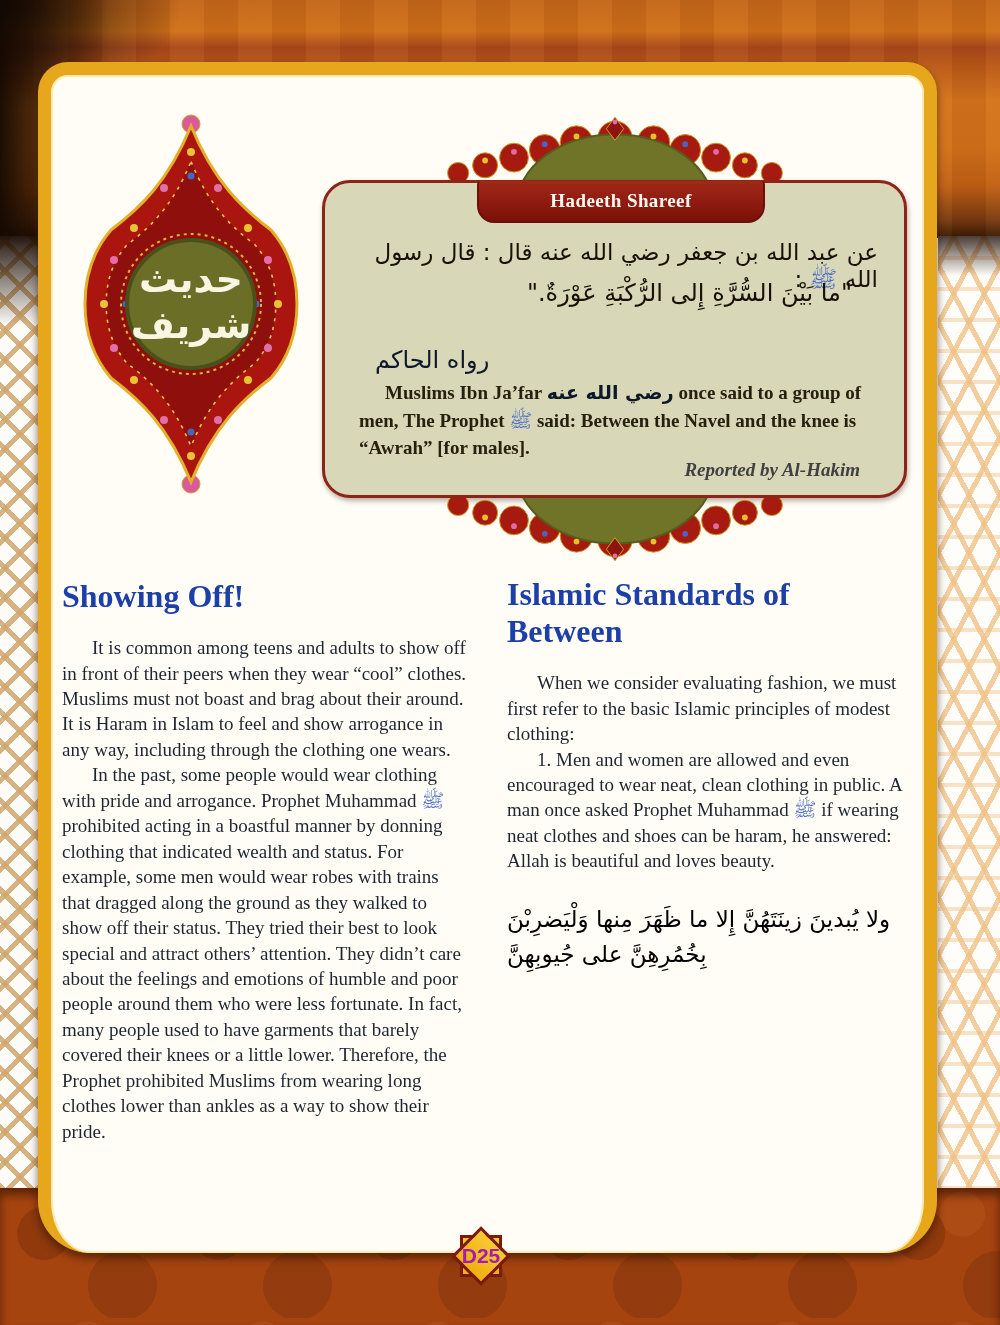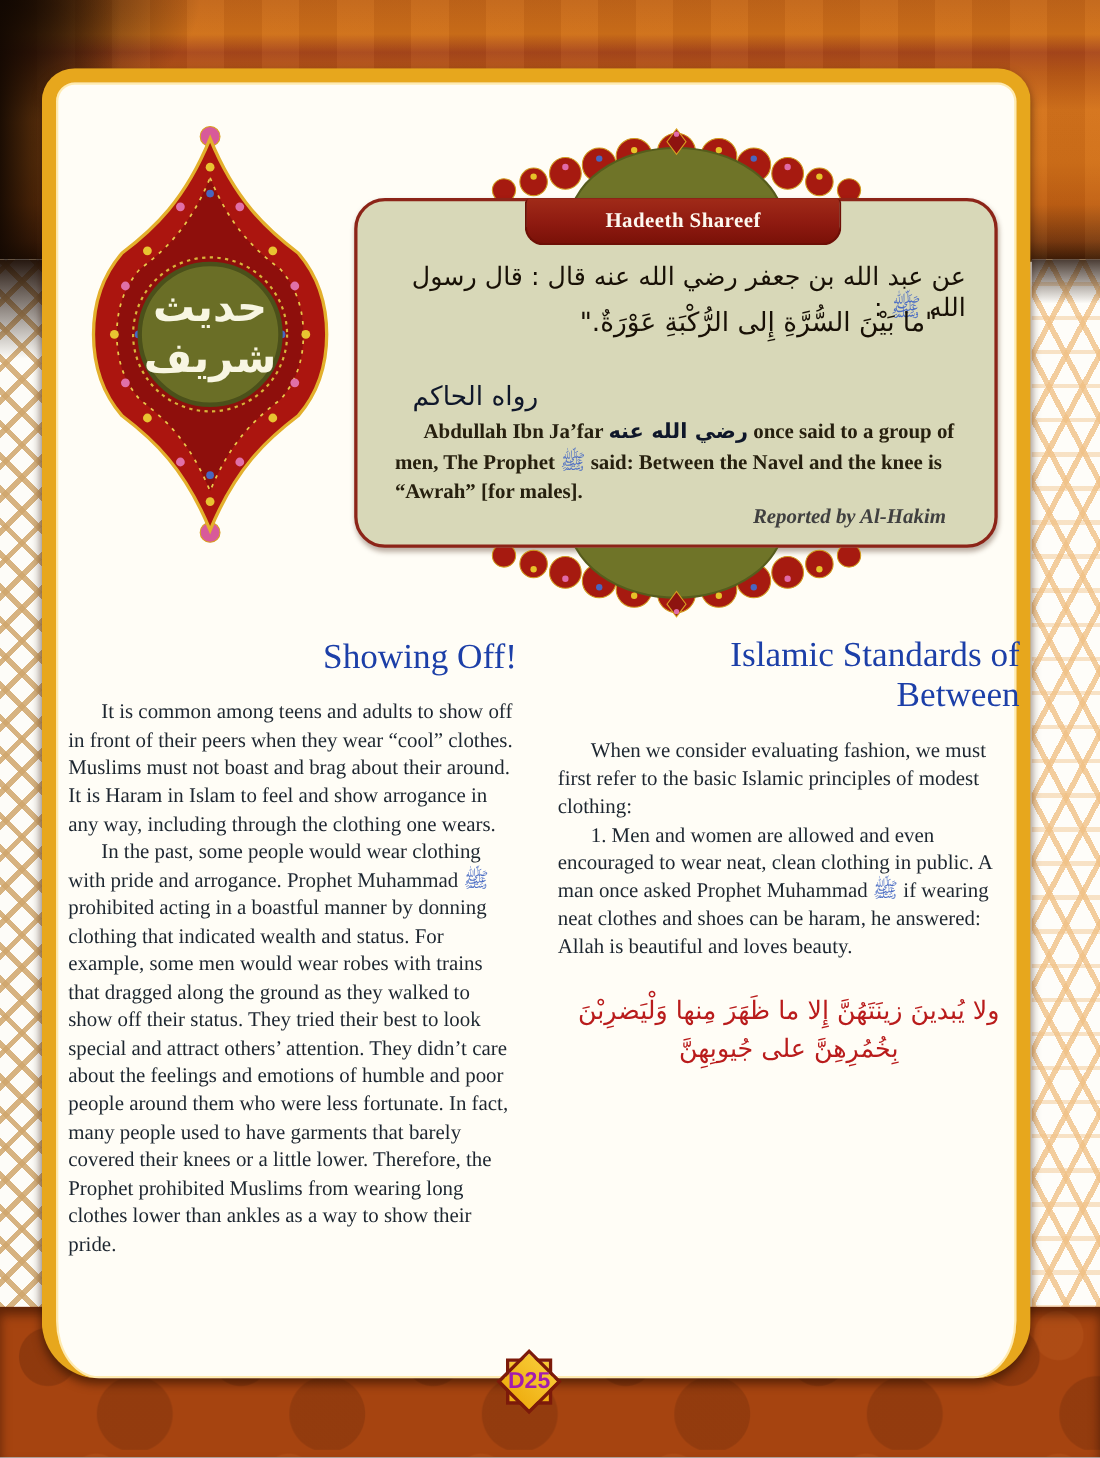--- a/index.html
+++ b/index.html
@@ -60,24 +60,24 @@
   .saw{color:#4a6cc4;font-family:"DejaVu Sans",sans-serif;font-weight:normal;}
   .radi{color:#0f172a;font-family:"DejaVu Sans",sans-serif;}
 
   
   .medallion{position:absolute;left:74px;top:110px;width:234px;height:388px;}
 
   
   .col{position:absolute;color:#1d2630;font-size:19px;line-height:1.34;}
   .col-left{left:62px;top:578px;width:408px;}
   .col-right{left:488px;top:576px;width:420px;margin-left:19px;}
-  .col h2{margin:0 0 20px 0;text-align:right;color:#1c3fa8;font-size:32px;line-height:1.16;font-weight:normal;}
+  .col h2{margin:0 0 20px 0;text-align:left;color:#1c3fa8;font-size:32px;line-height:1.16;font-weight:bold;}
   .col p{margin:0;text-indent:30px;}
   .gap{height:26px;}
-  .verse{text-align:center;font-size:23px;color:#b91c1c;line-height:1.55;margin:2px 0 2px 0;}
+  .verse{text-align:left;font-size:23px;color:#000000;line-height:1.55;margin:2px 0 2px 0;}
 
   
   .badge{position:absolute;left:452px;top:1227px;width:58px;height:58px;z-index:5;}
   .badge .sq{position:absolute;left:8px;top:8px;width:42px;height:42px;
     background:linear-gradient(180deg,#f7c832,#efaf12);border:3px solid #7c1a0a;box-sizing:border-box;}
   .badge .sq.rot{transform:rotate(45deg);}
   .badge .lbl{position:absolute;inset:0;display:flex;align-items:center;justify-content:center;
     font-family:"Liberation Sans",sans-serif;font-weight:bold;font-size:21px;color:#a21caf;}
 </style>
 </head>
@@ -164,21 +164,21 @@
       </g>
   </svg>
 
   <div class="hbox">
     <div class="banner">
       <span>Hadeeth Shareef</span>
     </div>
     <div class="line1 ar"><span>عن عبد الله بن جعفر رضي الله عنه قال : قال رسول الله </span><span class="saw">ﷺ</span><span> :</span></div>
     <div class="line2 ar">"ما بَيْنَ السُّرَّةِ إِلى الرُّكْبَةِ عَوْرَةٌ."</div>
     <div class="narrator ar">رواه الحاكم</div>
-    <div class="eng"><span>Abdullah Ibn Ja’far </span><span class="radi">رضي الله عنه</span><span> once said to a group of men, The Prophet </span><span class="saw">ﷺ</span><span> said: Between the Navel and the knee is “Awrah” [for males].</span></div>
+    <div class="eng"><span>Muslims Ibn Ja’far </span><span class="radi">رضي الله عنه</span><span> once said to a group of men, The Prophet </span><span class="saw">ﷺ</span><span> said: Between the Navel and the knee is “Awrah” [for males].</span></div>
     <div class="src">Reported by Al-Hakim</div>
   </div>
 
   <svg class="crown-bottom" viewBox="0 0 370 64">
     <g fill="#a61a10" stroke="#cf9a1e" stroke-width="1">
       <circle cx="22" cy="58" r="11"></circle>
         <circle cx="50" cy="50" r="13"></circle>
         <circle cx="80" cy="42" r="15"></circle>
       <circle cx="112" cy="34" r="16"></circle>
         <circle cx="145" cy="26" r="17"></circle>

